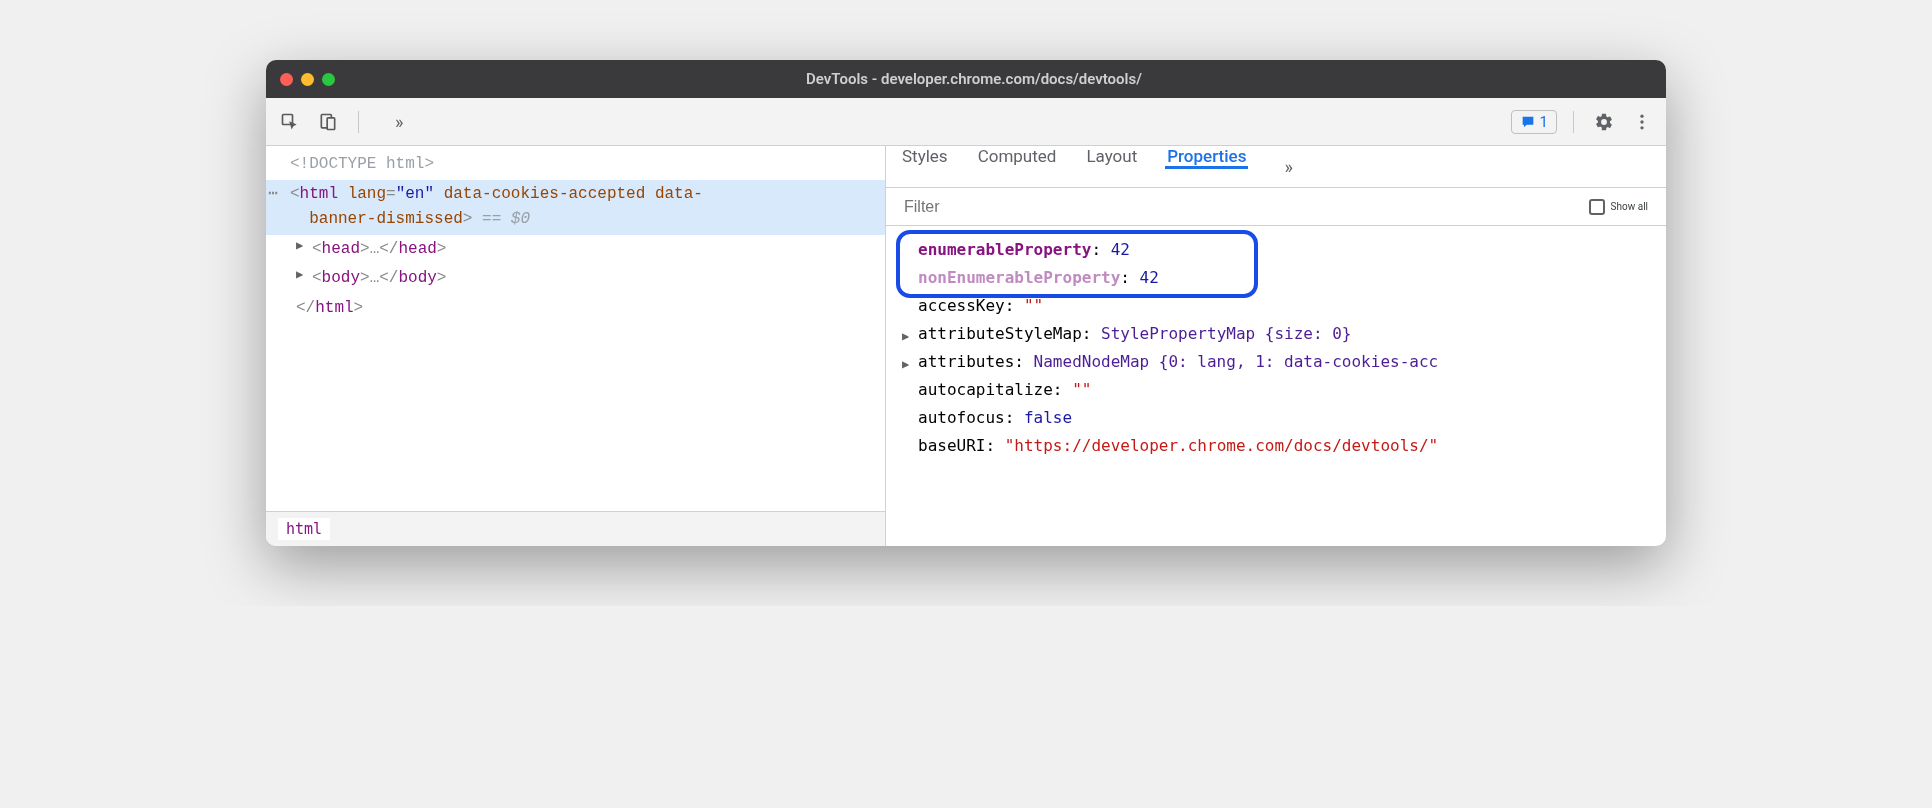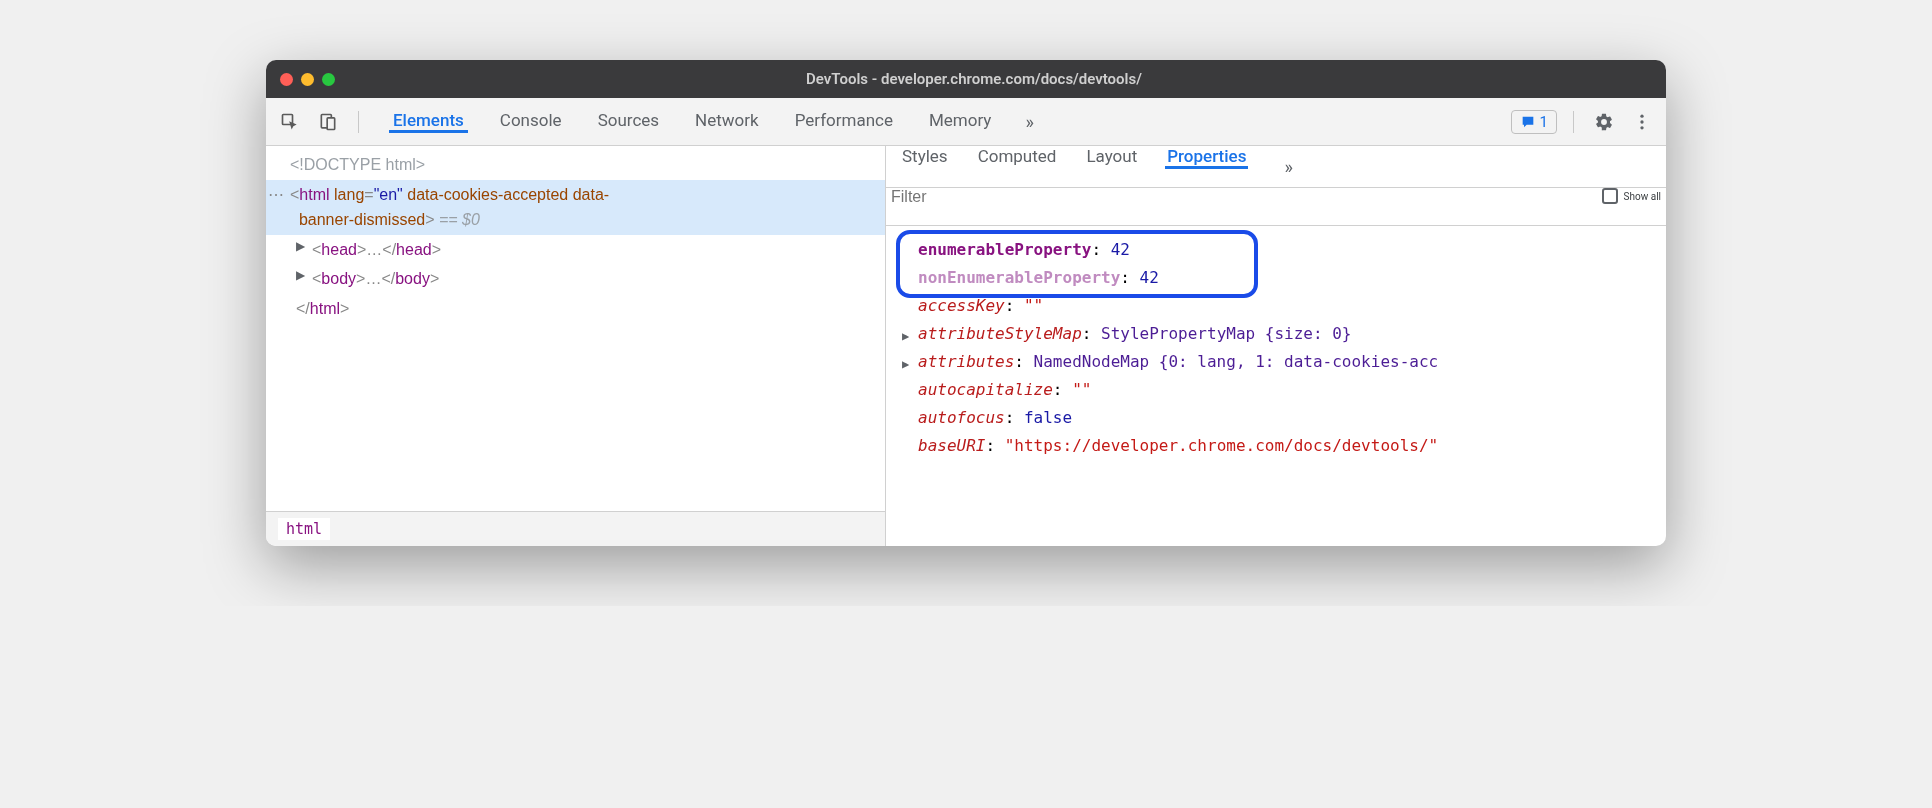--- a/index.html
+++ b/index.html
@@ -104,21 +104,21 @@
     height: 400px;
   }
   .left-pane {
     width: 620px;
     border-right: 1px solid #d0d0d0;
     display: flex;
     flex-direction: column;
   }
   .dom-tree {
     flex: 1;
-    font-family: Liberation Sans, sans-serif;
+    font-family: Liberation Mono, monospace;
     font-size: 16px;
     line-height: 1.6;
     padding: 4px 0;
     overflow: auto;
   }
   .dom-line {
     padding: 2px 12px 2px 24px;
     white-space: nowrap;
     position: relative;
   }
@@ -181,23 +181,23 @@
     border-bottom: 3px solid transparent;
     padding: 0 2px;
   }
   .side-tab.active {
     color: #1a73e8;
     border-bottom-color: #1a73e8;
     font-weight: 500;
   }
   .filter-bar {
     display: flex;
-    align-items: flex-start;
+    align-items: center;
     height: 38px;
-    padding: 0 5px;
+    padding: 0 18px;
     border-bottom: 1px solid #d0d0d0;
     gap: 28px;
   }
   .filter-input {
     flex: 1;
     border: none;
     font-size: 16px;
     color: #5f6368;
     background: transparent;
     outline: none;
@@ -242,21 +242,21 @@
   .prop-disclosure {
     position: absolute;
     left: 0;
     color: #5f6368;
     font-size: 12px;
     top: 6px;
     cursor: pointer;
   }
   .prop-key-strong { color: #881280; font-weight: 700; }
   .prop-key-dim { color: #c08bc0; font-weight: 700; }
-  .prop-key { color: #b91c1c; font-style: italic; }
+  .prop-key { color: #000000; }
   .prop-num { color: #1a1aa6; }
   .prop-str { color: #c41a16; }
   .prop-obj { color: #4c1d95; text-align: right; }
   .chevron { font-size: 18px; color: #5f6368; cursor: pointer; }
 </style>
 </head>
 <body>
 
 <div class="window">
 
@@ -277,28 +277,20 @@
             <path d="M11 11 L20 15 L16 17 L14 21 Z" fill="currentColor" stroke="none"></path>
           </svg>
       </div>
       <div class="icon-btn">
         <svg width="20" height="20" viewBox="0 0 24 24" fill="none" stroke="currentColor" stroke-width="2">
             <rect x="4" y="3" width="12" height="16" rx="1"></rect>
             <rect x="11" y="7" width="9" height="14" rx="1" fill="#f3f3f3"></rect>
           </svg>
       </div>
       <div class="divider"></div>
-      <div class="main-tabs" id="main-tabs-container">
-          <div class="main-tab active">Elements</div>
-          <div class="main-tab">Console</div>
-          <div class="main-tab">Sources</div>
-          <div class="main-tab">Network</div>
-          <div class="main-tab">Performance</div>
-          <div class="main-tab">Memory</div>
-        </div>
       <div class="chevron" style="margin-left:20px">»</div>
     </div>
     <div class="toolbar-right">
       <div class="issues-badge">
         <svg width="16" height="16" viewBox="0 0 24 24" fill="#1a73e8">
             <path d="M4 4h16v12H10l-4 4v-4H4z"></path>
           </svg>
         <span>1</span>
       </div>
       <div class="divider"></div>

